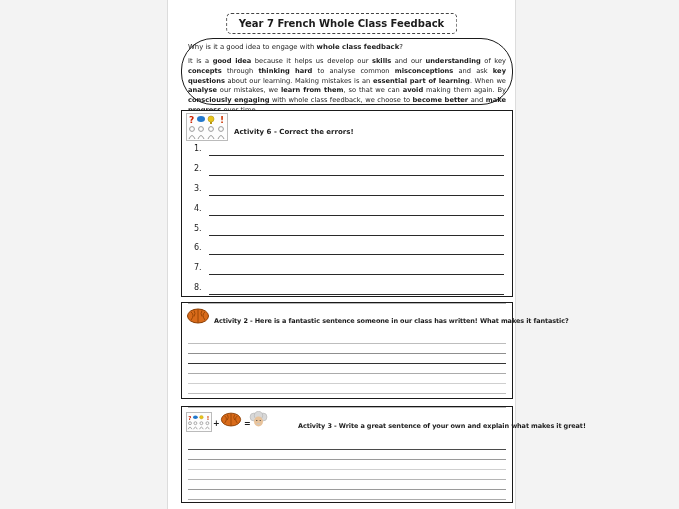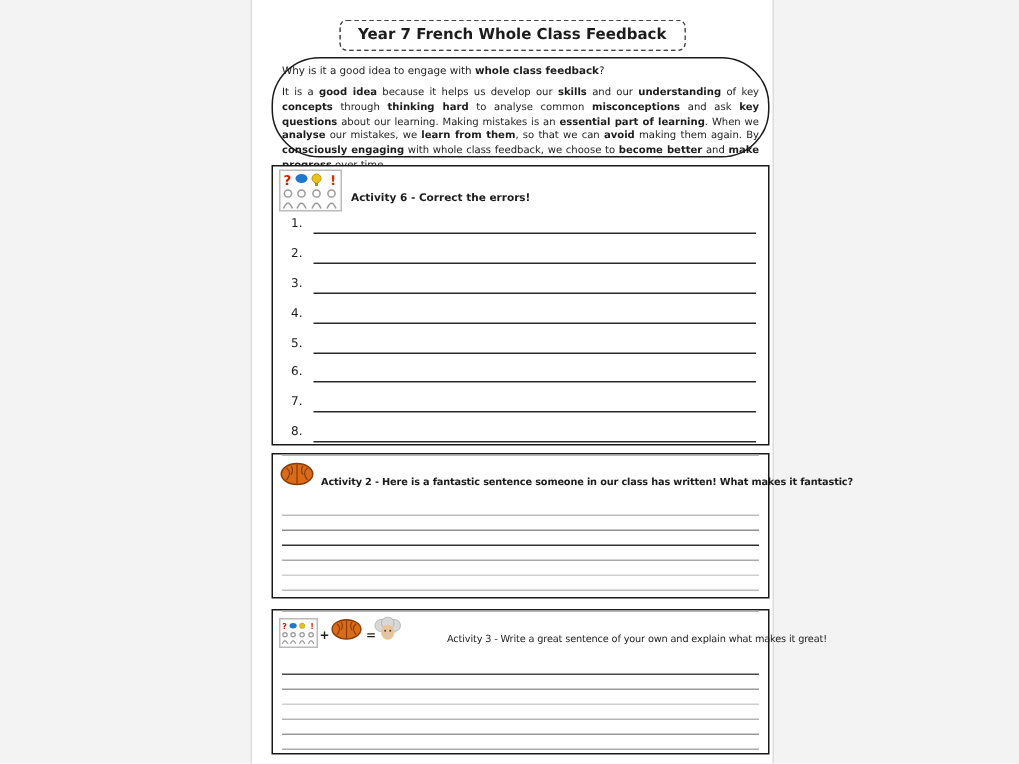--- a/index.html
+++ b/index.html
@@ -41,21 +41,21 @@
   .wline { position:absolute; left:6px; right:6px; border-bottom:1px solid #b5b5b5; }
   .act2-box .wline:nth-of-type(1){ top:30px; border-color:#dedede; }
   .act2-box .wline:nth-of-type(2){ top:40px; border-color:#bdbdbd; }
   .act2-box .wline:nth-of-type(3){ top:50px; border-color:#8f8f8f; }
   .act2-box .wline:nth-of-type(4){ top:60px; border-color:#333333; }
   .act2-box .wline:nth-of-type(5){ top:70px; border-color:#ababab; }
   .act2-box .wline:nth-of-type(6){ top:80px; border-color:#cfcfcf; }
   .act2-box .wline:nth-of-type(7){ top:90px; border-color:#bdbdbd; }
   .act3-box { top:406px; height:97px; }
   .act3-head { position:absolute; left:4px; top:3px; right:4px; height:24px; }
-  .act3-title { position:absolute; left:76px; top:12px; font-size:6.5px; font-weight:normal; white-space:nowrap; letter-spacing:-0.1px;padding-left:36px; }
+  .act3-title { position:absolute; left:76px; top:12px; font-size:6.5px; font-weight:bold; white-space:nowrap; letter-spacing:-0.1px;padding-left:36px; }
   .op { font-size:8px; font-weight:bold; position:absolute; top:9px; }
   .act3-box .wline:nth-of-type(1){ top:31px; border-color:#9a9a9a; }
   .act3-box .wline:nth-of-type(2){ top:42px; border-color:#4a4a4a; }
   .act3-box .wline:nth-of-type(3){ top:52px; border-color:#9a9a9a; }
   .act3-box .wline:nth-of-type(4){ top:62px; border-color:#cfcfcf; }
   .act3-box .wline:nth-of-type(5){ top:72px; border-color:#b5b5b5; }
   .act3-box .wline:nth-of-type(6){ top:82px; border-color:#9a9a9a; }
   .act3-box .wline:nth-of-type(7){ top:92px; border-color:#ababab; }
   svg { display:block; }
 </style>

